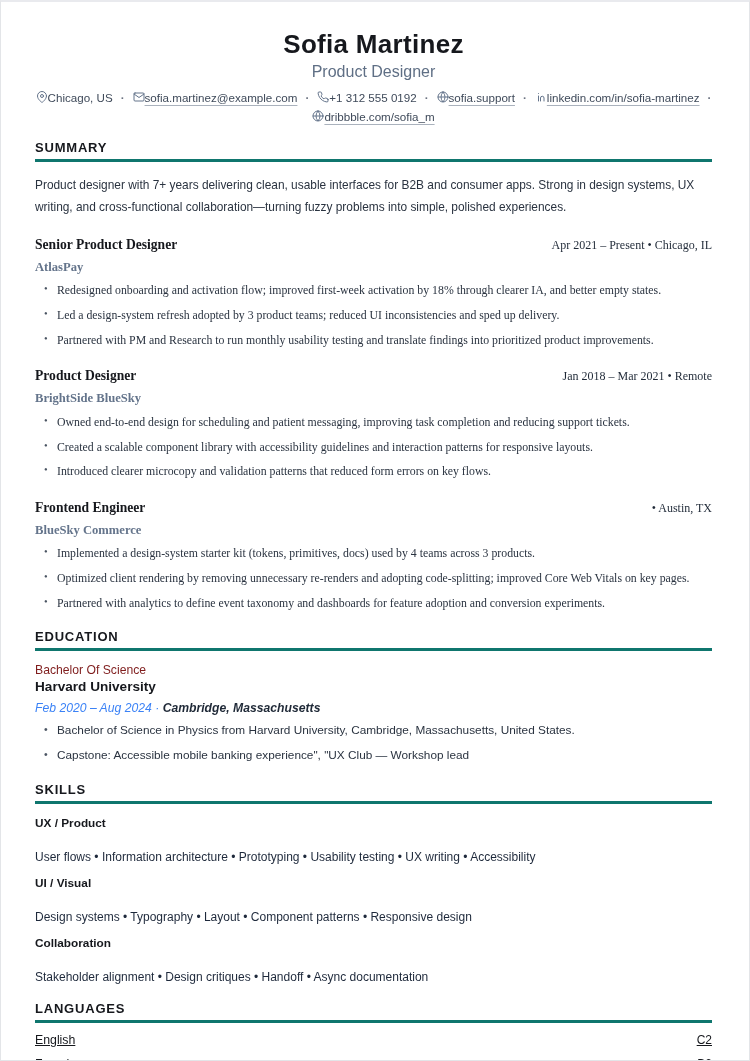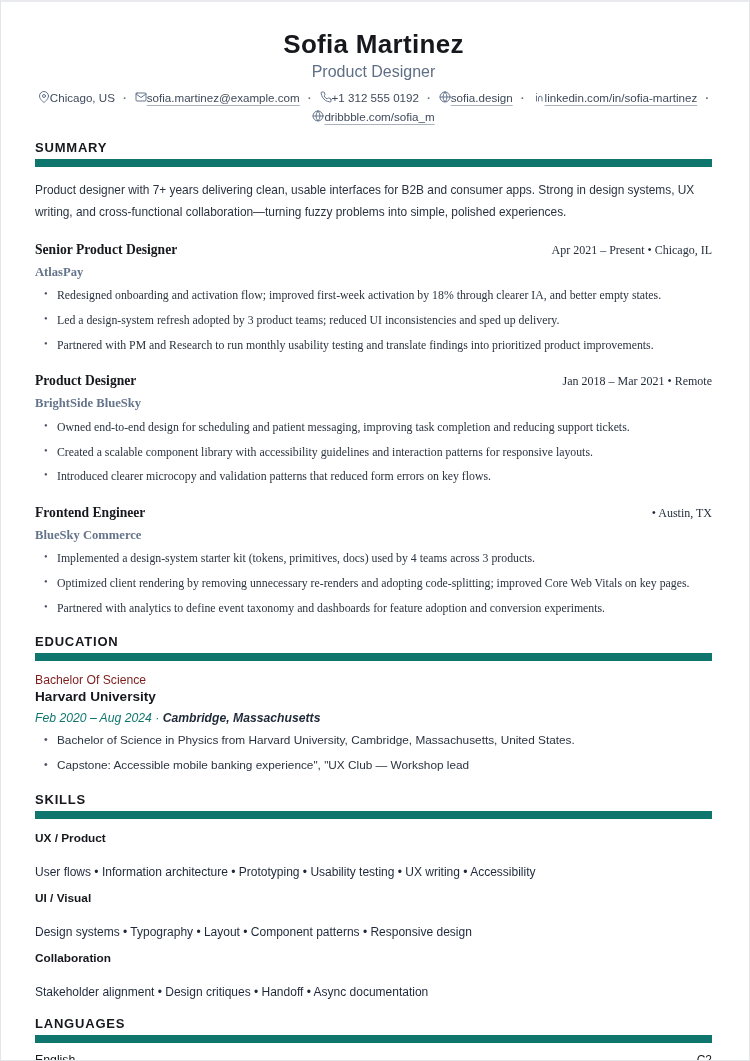--- a/index.html
+++ b/index.html
@@ -22,40 +22,40 @@
   .contact-rows { margin-top: 10px; }
   .contact-row { display: flex; justify-content: center; align-items: center; gap: 8px; font-size: 11.6px; color: #3f4a5a; margin-top: 6px; }
   .contact-item { display: inline-flex; align-items: center; white-space: nowrap; }
   .contact-item svg { width: 12px; height: 12px; stroke: #64748b; fill: none; stroke-width: 2; stroke-linecap: round; stroke-linejoin: round; flex: 0 0 auto; }
   .contact-link { text-decoration: underline; text-decoration-color: #aab2bd; text-underline-offset: 2.5px; cursor: pointer; }
   .sep { color: #6b7280; font-weight: 700; }
 
   
   .section-heading {
     font-size: 13px; font-weight: 700; letter-spacing: 0.8px; color: #16181d;
-    border-bottom: 8px solid #0f766e; padding-bottom: 4px; margin: 17px 0 0 0;
+    border-bottom: 3px solid #0f766e; padding-bottom: 4px; margin: 17px 0 0 0;
   }
   .summary-text { font-size: 11.9px; line-height: 1.85; color: #2a3340; margin-top: 12px; }
 
   
   .entry { margin-top: 19px; font-family: Liberation Serif, serif; }
   .entry-head { display: flex; justify-content: space-between; align-items: baseline; }
   .role { font-size: 13.6px; font-weight: 700; color: #16181d; }
   .entry-meta { font-size: 12px; color: #1f2937; white-space: nowrap; }
   .company { font-size: 12.6px; font-weight: 700; color: #64748b; margin-top: 7px; }
 
   ul.bullets { margin: 4px 0 0 0; padding: 0; list-style: none; }
   ul.bullets li { position: relative; padding-left: 22px; margin-top: 6.5px; font-size: 11.8px; line-height: 1.55; color: #2a3340; }
   ul.bullets li::before { content: "•"; position: absolute; left: 9px; top: 0; color: #4b5563; font-size: 10.5px; }
 
   
   .edu-degree { font-size: 12.2px; color: #7f1d1d; margin-top: 12px; }
   .edu-school { font-size: 13.6px; font-weight: 700; color: #16181d; margin-top: 2px; }
   .edu-dateline { font-size: 12.2px; font-style: italic; margin-top: 7px; }
-  .edu-dates { color: #0f766e; }
+  .edu-dates { color: #3b82f6; }
   .edu-location { color: #1f2937; font-weight: 700; }
 
   
   .skill-group { margin-top: 12px; }
   .skill-label { font-size: 11.8px; font-weight: 700; color: #16181d; }
   .skill-items { font-size: 12px; color: #1e293b; margin-top: 20px; }
 
   
   .lang-row { display: flex; justify-content: space-between; align-items: baseline; margin-top: 10px; font-size: 12.3px; color: #16181d; text-decoration: underline; }
   .lang-level { font-size: 12px; }
@@ -93,21 +93,21 @@
             </svg>
           <span>+1 312 555 0192</span>
         </span>
         <span class="sep">·</span>
         <span class="contact-item">
           <svg viewBox="0 0 24 24">
               <circle cx="12" cy="12" r="10"></circle>
               <line x1="2" y1="12" x2="22" y2="12"></line>
               <path d="M12 2a15.3 15.3 0 0 1 4 10 15.3 15.3 0 0 1-4 10 15.3 15.3 0 0 1-4-10 15.3 15.3 0 0 1 4-10z"></path>
             </svg>
-          <span class="contact-link">sofia.design</span>
+          <span class="contact-link">sofia.support</span>
         </span>
         <span class="sep">·</span>
         <span class="contact-item">
           <svg viewBox="0 0 24 24">
               <path d="M7 10v10"></path>
               <path d="M7 5v.01"></path>
               <path d="M11 20v-6a3.5 3.5 0 0 1 7 0v6"></path>
             </svg>
           <span class="contact-link">linkedin.com/in/sofia-martinez</span>
         </span>

